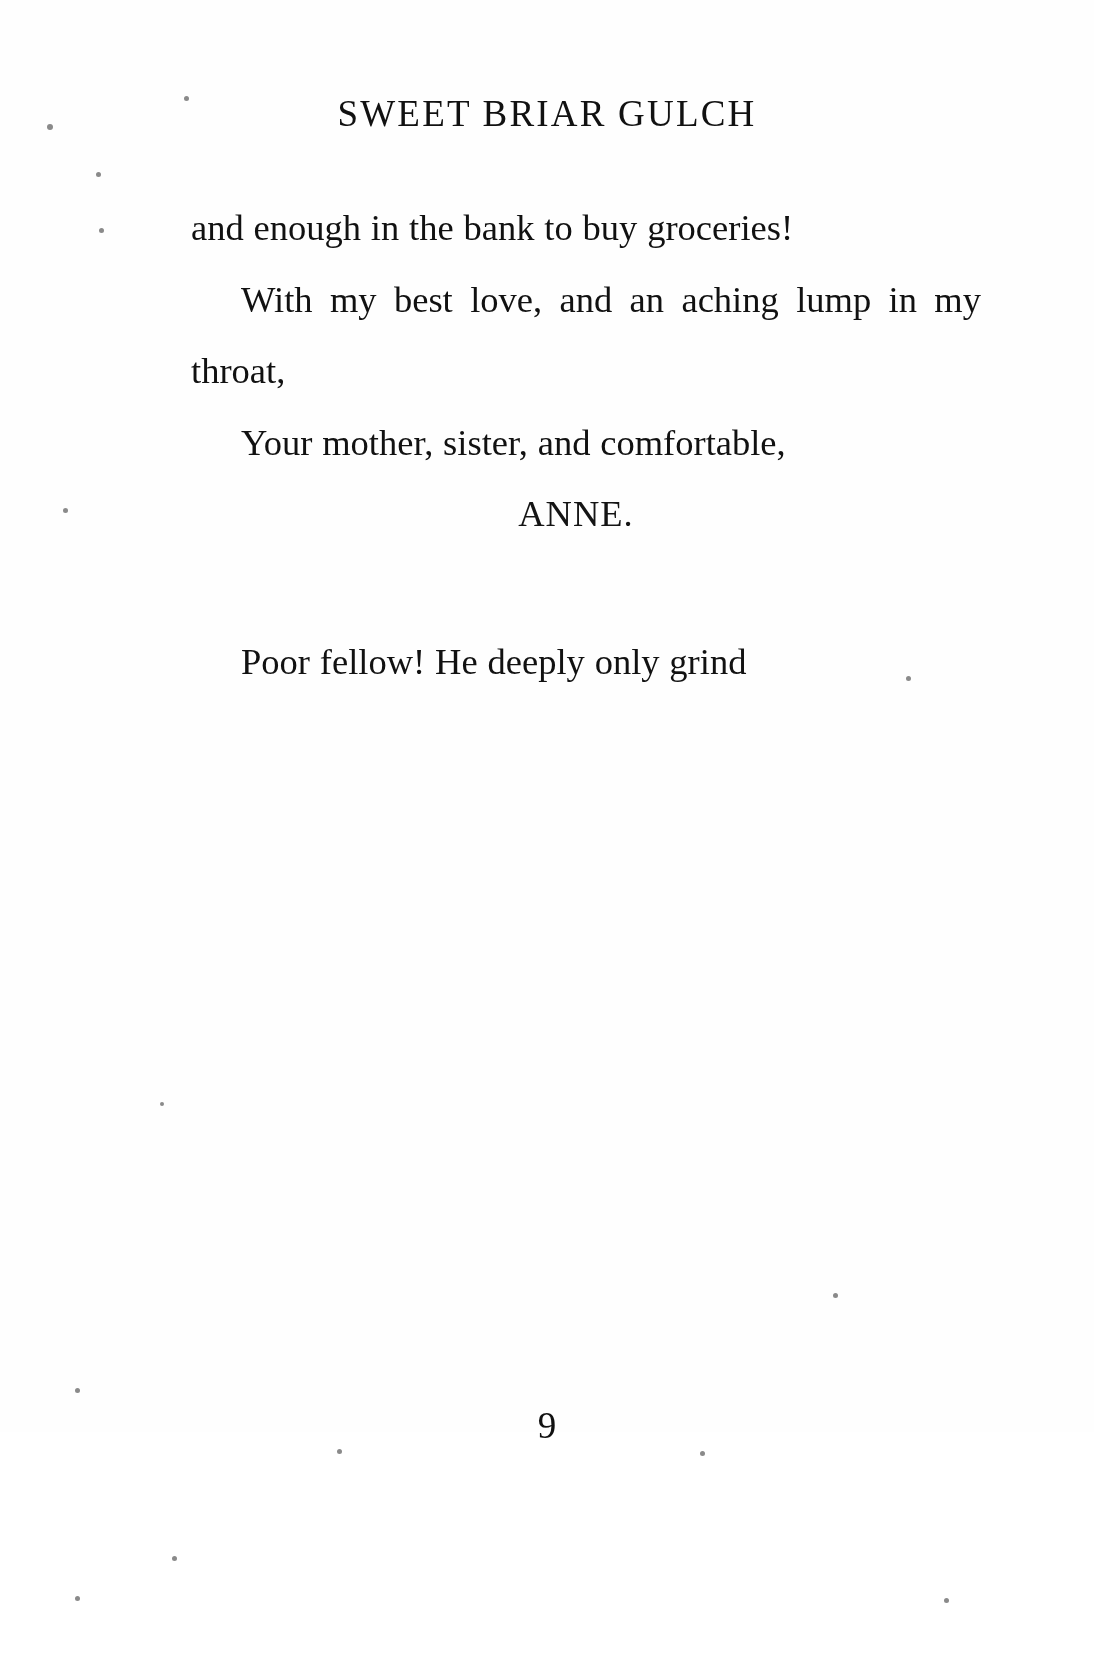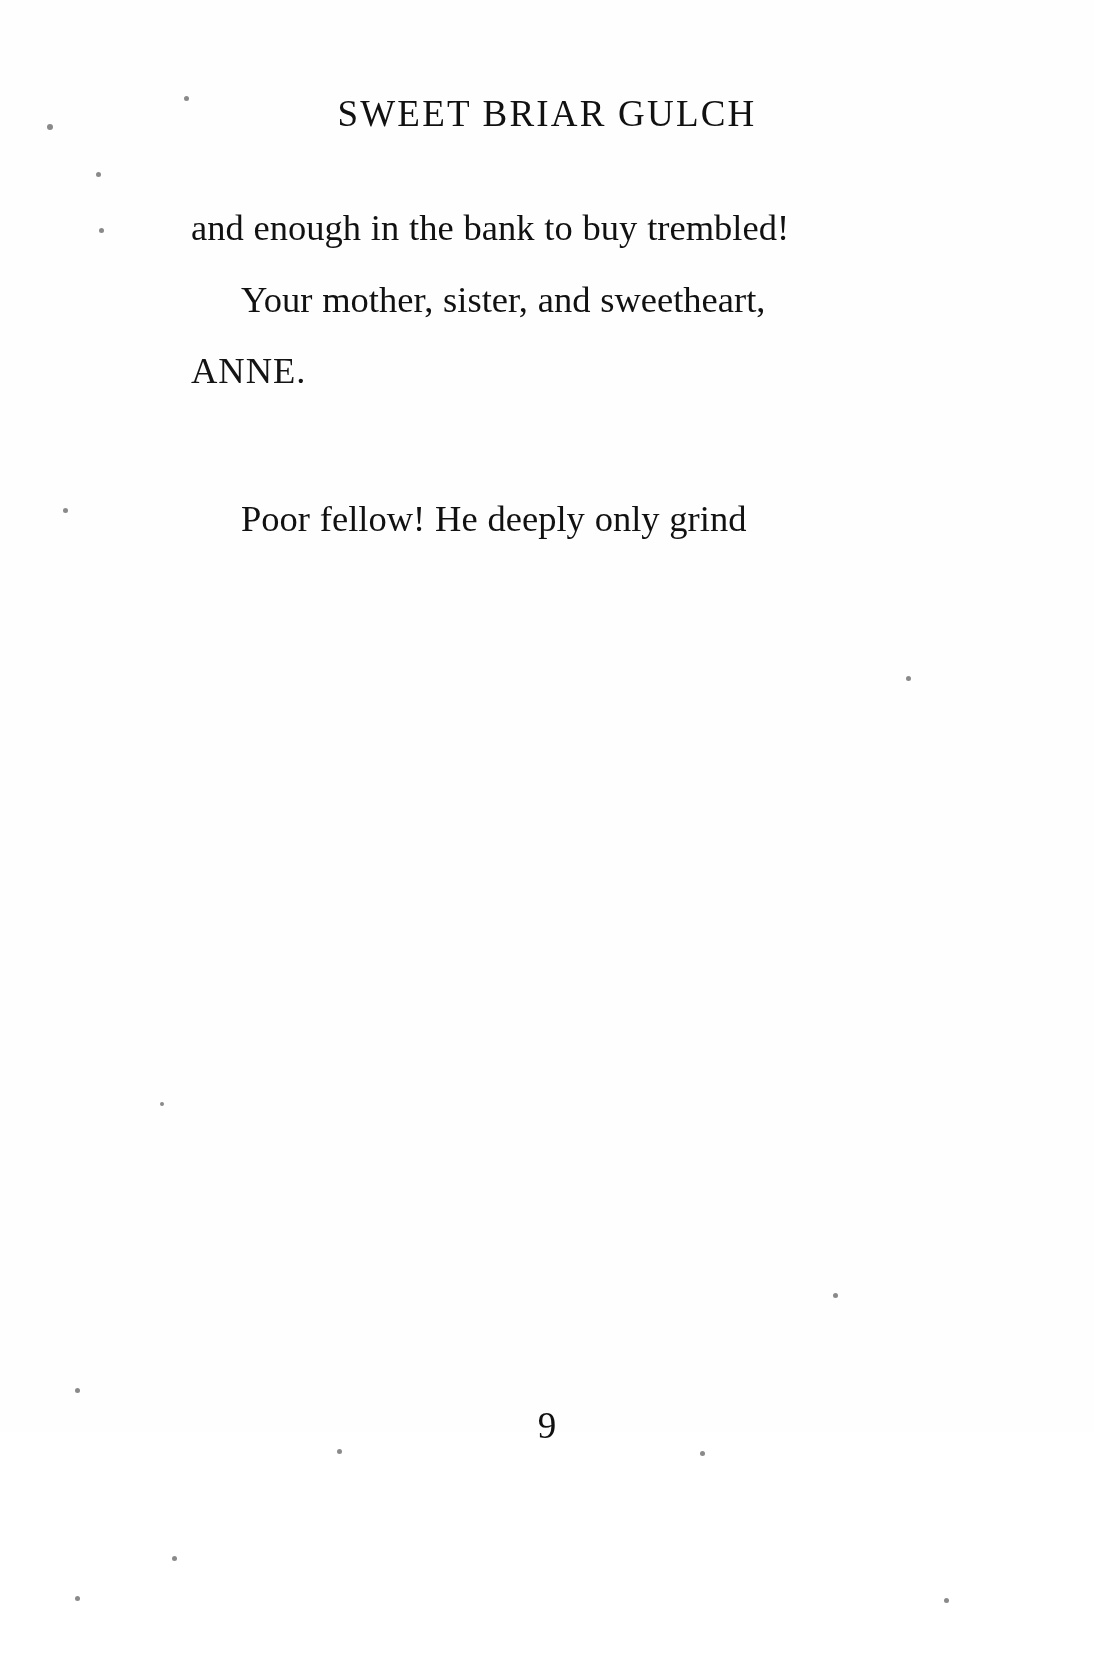--- a/index.html
+++ b/index.html
@@ -49,21 +49,21 @@
     text-justify: inter-word;
     color: #111;
     word-spacing: 0.02em;
   }
   p.para .indent {
     display: inline-block;
     width: 50px;
   }
   
   .letterclose {
-    text-align: left;
+    text-align: center;
     margin: 0;
     font-size: 36.5px;
     line-height: 71.5px;
     padding-right: 20px;
   }
   .smallcaps {
     font-variant: small-caps;
     letter-spacing: 1px;
   }
   .gap {
@@ -90,24 +90,25 @@
 </style>
 </head>
 <body>
 
 <div class="page">
 
   <div class="running-head">SWEET BRIAR GULCH</div>
 
   <div class="textblock">
 
-    <p class="para"><span>and enough in the bank to buy trembled!</span></p>
+    <p class="para"><span>and enough in the bank to buy groceries!</span></p>
 
+    <p class="para"><span class="indent"></span><span>With my best love, and an aching lump in my throat,</span></p>
 
-    <p class="para lastline-left"><span class="indent"></span><span>Your mother, sister, and sweetheart,</span></p>
+    <p class="para lastline-left"><span class="indent"></span><span>Your mother, sister, and comfortable,</span></p>
 
     <p class="letterclose smallcaps">ANNE.</p>
 
     <div class="gap"></div>
 
 
 
     <p class="para lastline-left"><span class="indent"></span><span>Poor fellow!  He deeply only grind</span></p>
 
   </div>

